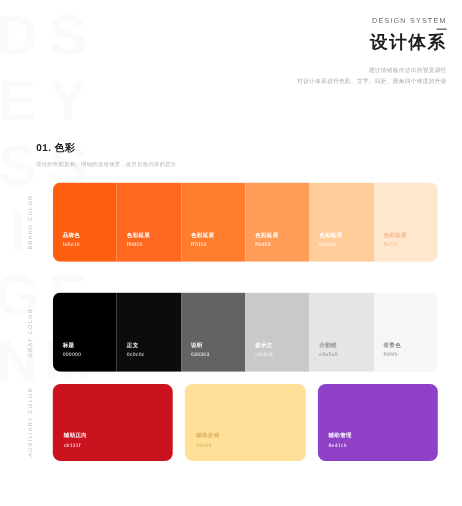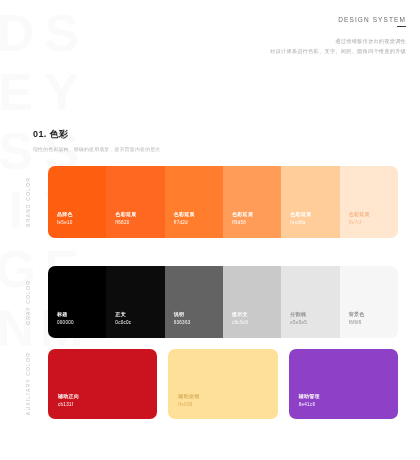--- a/index.html
+++ b/index.html
@@ -180,20 +180,21 @@
 </style>
 </head>
 <body>
 
 <div class="watermark">DESIGN</div>
 <div class="watermark-2">SYSTEM</div>
 
 <div class="header">
   <div class="header-eyebrow">DESIGN SYSTEM</div>
   <div class="header-rule"></div>
+  <div class="header-title">设计体系</div>
   <div class="header-sub">
     <div class="header-sub-line">通过情绪板传达出的视觉调性</div>
     <div class="header-sub-line">对设计体系进行色彩、文字、间距、圆角四个维度的升级</div>
   </div>
 </div>
 
 <div class="section-head">
   <div class="section-title">01. 色彩</div>
   <div class="section-desc">理性的色彩架构、明确的使用场景，提升页面内容的层次</div>
 </div>

